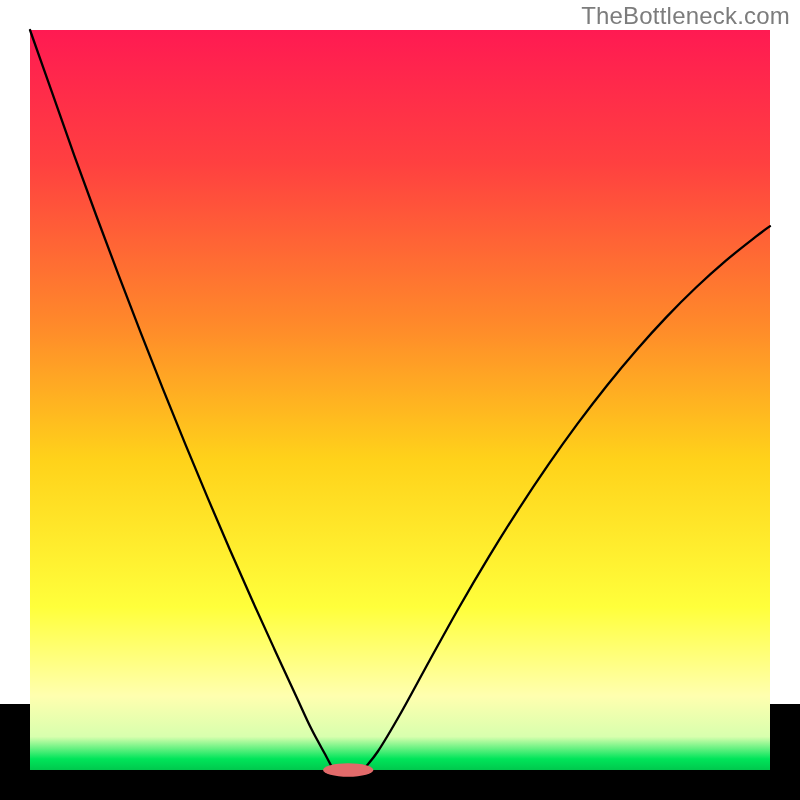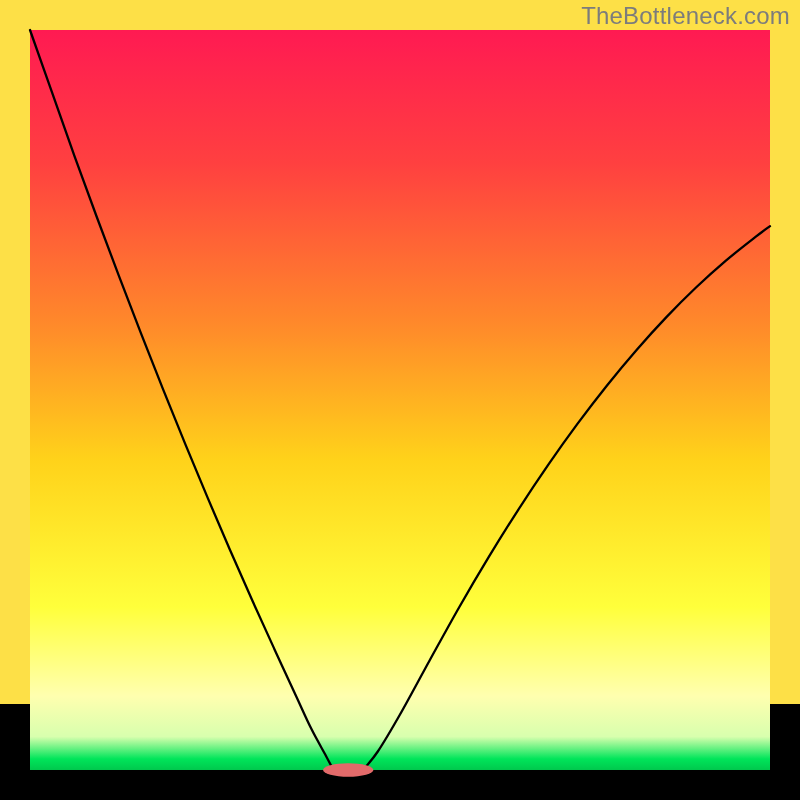--- a/index.html
+++ b/index.html
@@ -10,21 +10,21 @@
     overflow: hidden;
     background: #000;
     font-family: Arial, Helvetica, sans-serif;
   }
   .frame {
     position: absolute;
     left: 0;
     top: 0;
     width: 800px;
     height: 704px;
-    background: #fde047;
+    background: #ffffff;
   }
   .watermark {
     position: absolute;
     top: 2px;
     right: 10px;
     color: #7c7c7c;
     font-size: 24px;
     font-weight: 500;
     letter-spacing: 0.2px;
     z-index: 10;

